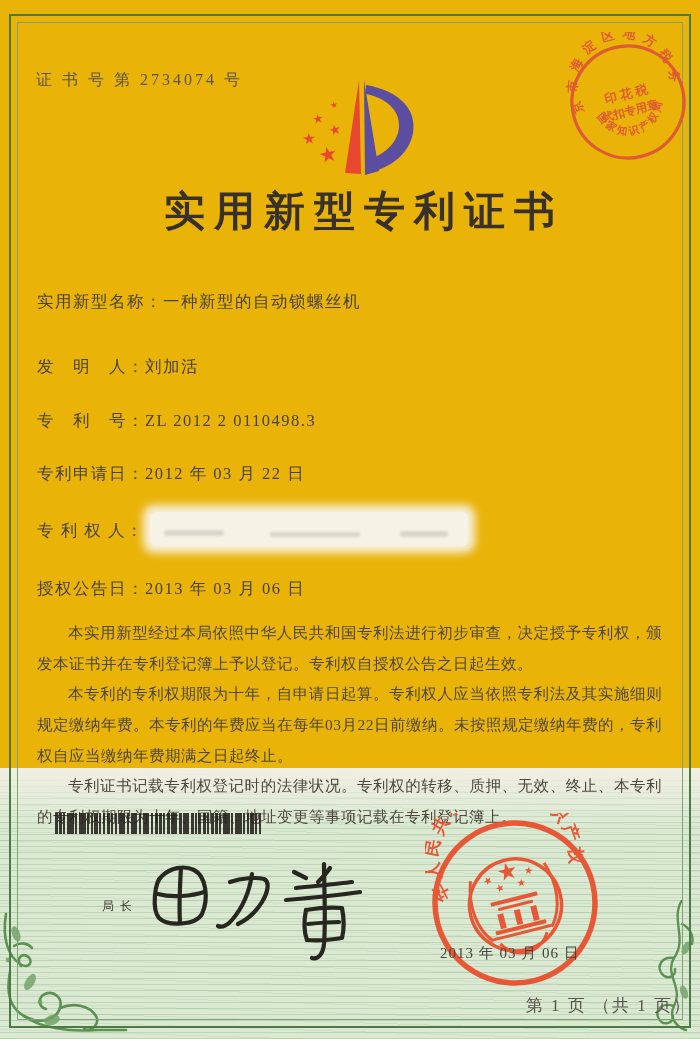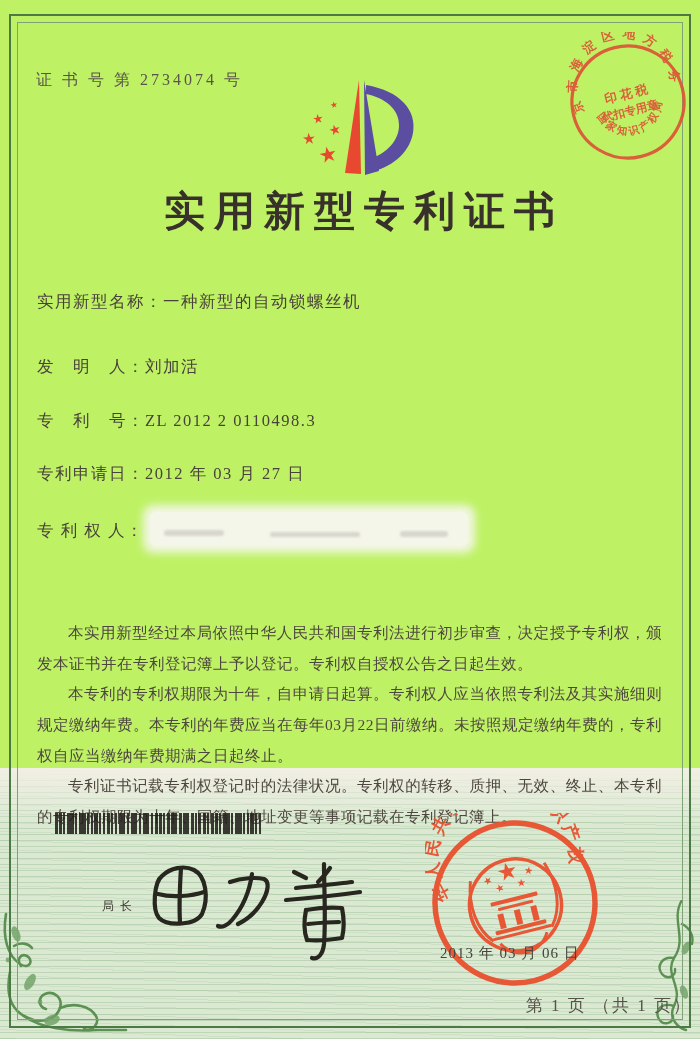--- a/index.html
+++ b/index.html
@@ -1,21 +1,21 @@
 <!DOCTYPE html>
 <html><head>
 <meta charset="utf-8">
 <style>
   html,body{margin:0;padding:0;}
   body{
     width:700px;height:1039px;overflow:hidden;
     font-family:"Liberation Serif","DejaVu Serif",serif;
     background:#f4f2e9;position:relative;
   }
-  .page{position:absolute;inset:0;background:#bef264;}
+  .page{position:absolute;inset:0;background:#eab308;}
   
   .green-zone{
     position:absolute;left:0;right:0;top:768px;bottom:0;
     background-color:#dbe9d3;
     background-image:
       linear-gradient(to bottom,#f2efe4 0,rgba(242,239,228,0) 58px),
       repeating-linear-gradient(0deg, rgba(122,168,116,.30) 0 1px, rgba(0,0,0,0) 1px 6px),
       repeating-linear-gradient(1.8deg, rgba(146,188,140,.20) 0 1px, rgba(0,0,0,0) 1px 9px);
   }
   .frame-outer{position:absolute;left:9px;right:9px;top:14px;bottom:11px;border:2.5px solid #4b7a44;}
@@ -132,29 +132,32 @@
   <div class="field f0">
     <span>实用新型名称：</span><span>一种新型的自动锁螺丝机</span>
   </div>
   <div class="field f1">
     <span>发　明　人：</span><span>刘加活</span>
   </div>
   <div class="field f2">
     <span>专　利　号：</span><span>ZL 2012 2 0110498.3</span>
   </div>
   <div class="field f3">
-    <span>专利申请日：</span><span>2012 年 03 月 27 日</span>
+    <span>专利申请日：</span><span>2012 年 03 月 22 日</span>
   </div>
   <div class="field f4">
     <span>专 利 权 人：</span><span></span>
   </div>
   <div class="redact">
     <span class="smudge" style="left:14px;top:18px;width:60px;height:6px;"></span>
     <span class="smudge" style="left:120px;top:20px;width:90px;height:5px;"></span>
     <span class="smudge" style="left:250px;top:19px;width:48px;height:6px;"></span>
+  </div>
+  <div class="field f5">
+    <span>授权公告日：</span><span>2013 年 03 月 06 日</span>
   </div>
 
   <div class="paragraphs">
     <p>本实用新型经过本局依照中华人民共和国专利法进行初步审查，决定授予专利权，颁发本证书并在专利登记簿上予以登记。专利权自授权公告之日起生效。</p>
     <p>本专利的专利权期限为十年，自申请日起算。专利权人应当依照专利法及其实施细则规定缴纳年费。本专利的年费应当在每年03月22日前缴纳。未按照规定缴纳年费的，专利权自应当缴纳年费期满之日起终止。</p>
     <p>专利证书记载专利权登记时的法律状况。专利权的转移、质押、无效、终止、本专利的专利权期限为十年、国籍、地址变更等事项记载在专利登记簿上。</p>
   </div>
 
   <div class="barcode"></div>
 

